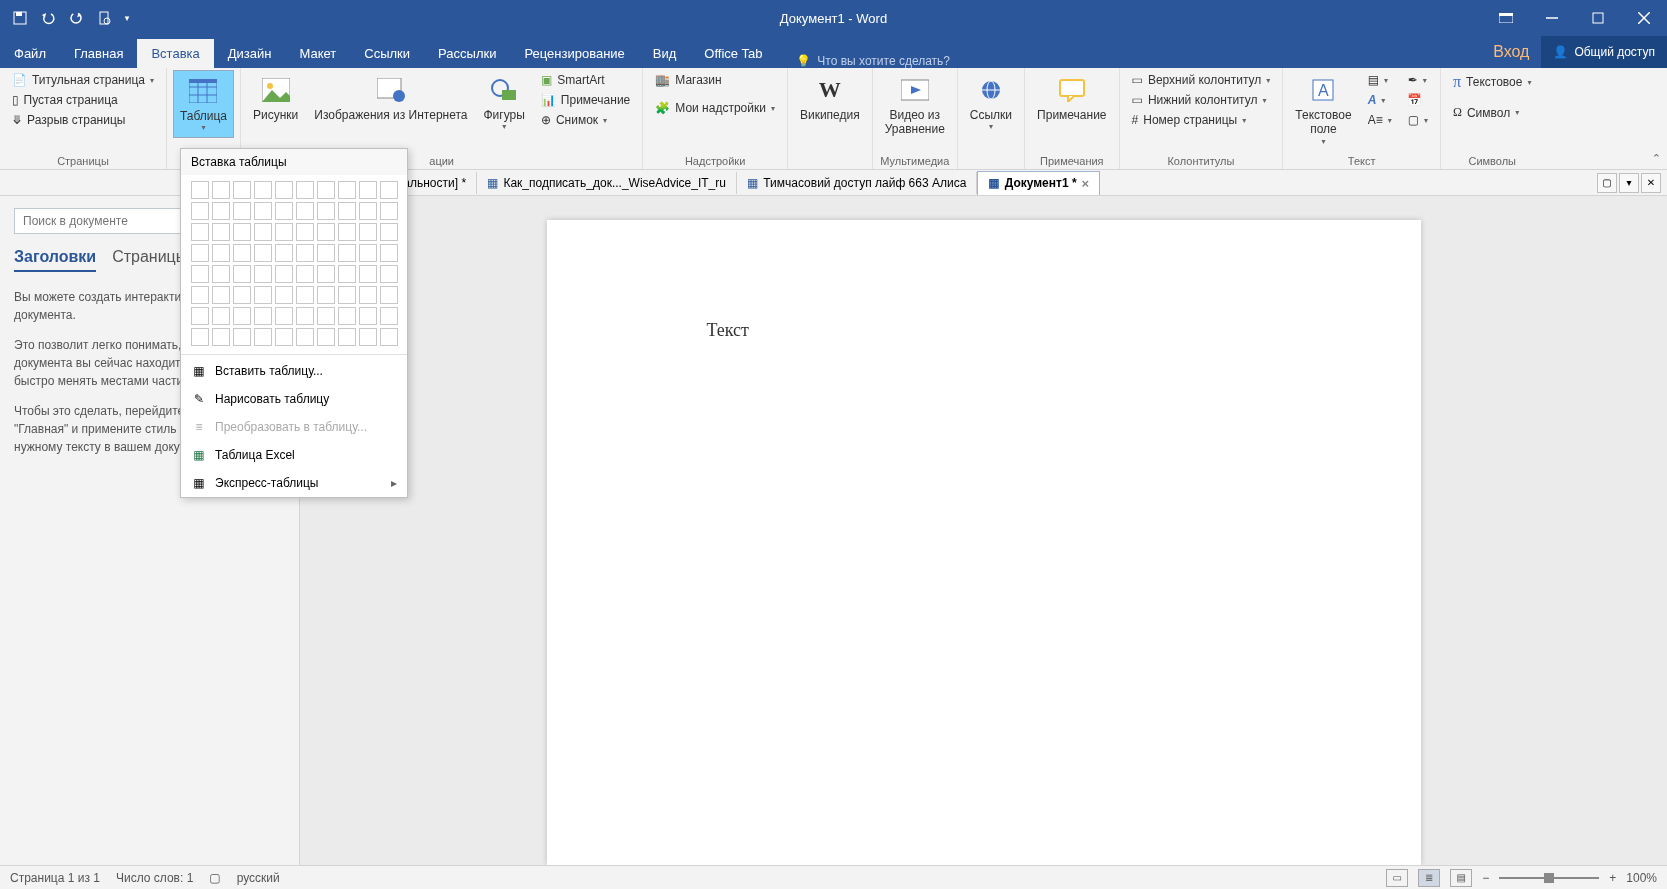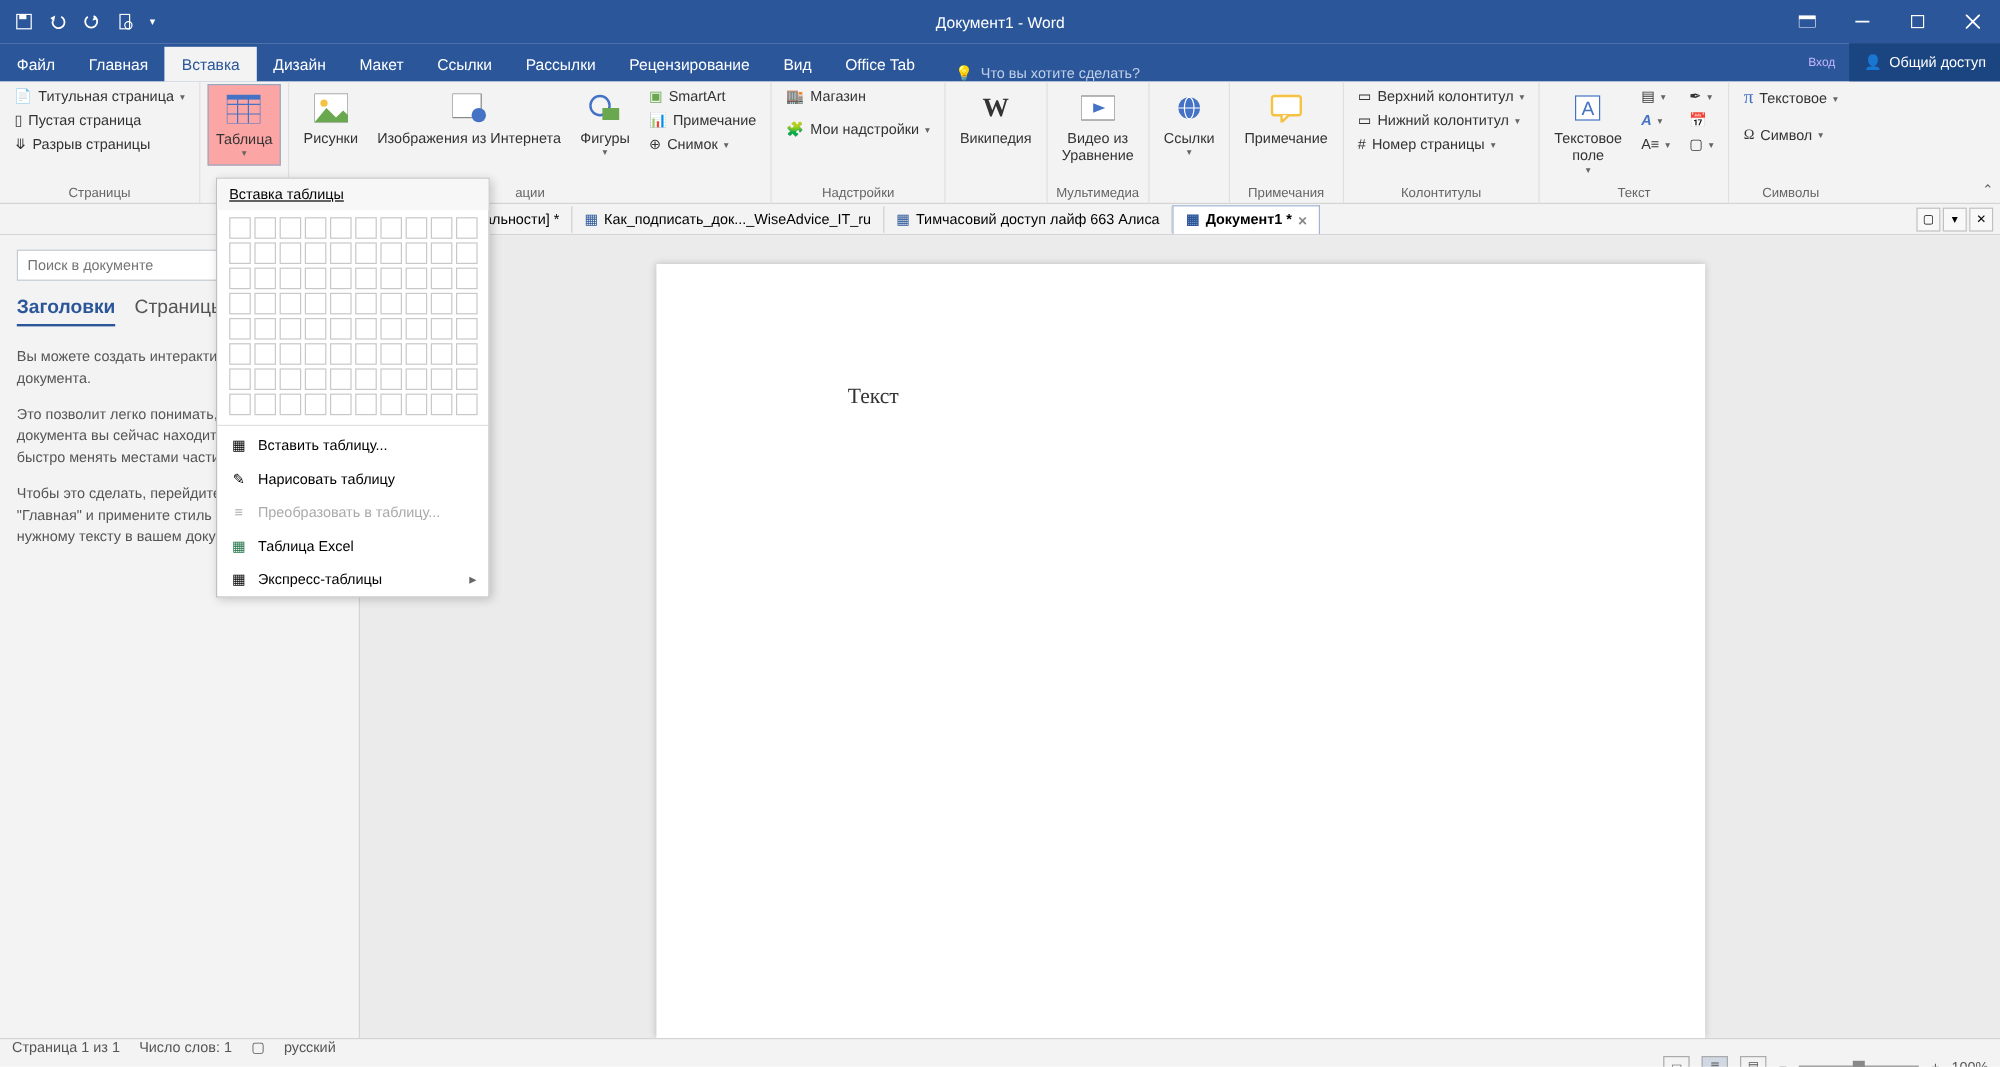--- a/index.html
+++ b/index.html
@@ -12,38 +12,38 @@
 .title-center { position: absolute; left: 50%; transform: translateX(-50%); font-size: 13px; }
 .window-btns { position: absolute; right: 0; display: flex; }
 .win-btn { width: 46px; height: 36px; display: flex; align-items: center; justify-content: center; cursor: pointer; }
 
 
 .tabs { background: #2b579a; height: 32px; display: flex; align-items: flex-end; color: #fff; font-size: 13px; position: relative; }
 .tab { padding: 7px 14px; cursor: pointer; }
 .tab.active { background: #f3f3f3; color: #2b579a; margin-top: 24px; }
 .tell-me { display: flex; align-items: center; gap: 6px; color: #c0d0e8; font-size: 12px; padding: 0 10px; margin-left: 10px; }
 .tabs-right { position: absolute; right: 0; display: flex; align-items: center; height: 100%; }
-.login-txt { color: #c4b5fd; font-size: 10px; padding: 0 12px; }
+.login-txt { color: #fdba74; font-size: 16px; padding: 0 12px; }
 .share-btn { background: #1a4580; padding: 6px 12px; display: flex; align-items: center; gap: 6px; font-size: 12px; height: 100%; }
 
 
 .ribbon { background: #f3f3f3; height: 102px; display: flex; border-bottom: 1px solid #d4d4d4; position: relative; }
 .rgroup { display: flex; flex-direction: column; align-items: center; border-right: 1px solid #e0e0e0; padding: 2px 6px 0; height: 100%; }
 .rgroup-body { flex: 1; display: flex; align-items: flex-start; gap: 4px; }
 .rgroup-label { font-size: 11px; color: #666; padding: 2px 0; }
 .big-btn { display: flex; flex-direction: column; align-items: center; padding: 4px 6px; cursor: pointer; font-size: 12px; color: #333; text-align: center; line-height: 1.2; min-width: 50px; }
-.big-btn.active { background: #fca5a5; border: 1px solid #98a8c0; }
+.big-btn.active { background: #7dd3fc; border: 1px solid #98a8c0; }
 .big-icon { width: 32px; height: 32px; margin-bottom: 2px; display: flex; align-items: center; justify-content: center; }
 .small-item { display: flex; align-items: center; gap: 5px; padding: 3px 6px; font-size: 12px; color: #333; cursor: pointer; white-space: nowrap; }
 .small-stack { display: flex; flex-direction: column; }
 .collapse-btn { position: absolute; right: 6px; bottom: 4px; font-size: 11px; color: #666; cursor: pointer; }
 
 
 .table-dropdown { position: absolute; top: 0; left: 180px; background: #fff; border: 1px solid #c0c0c0; box-shadow: 2px 2px 8px rgba(0,0,0,0.2); z-index: 100; width: 228px; }
-.dd-title { padding: 6px 10px; font-size: 12px; background: #f7f7f7; text-decoration: underline; }
+.dd-title { padding: 6px 10px; font-size: 12px; background: #f7f7f7; }
 .grid-picker { padding: 6px 10px; display: grid; grid-template-columns: repeat(10, 18px); grid-template-rows: repeat(8, 18px); gap: 3px; }
 .grid-cell { border: 1px solid #c8c8c8; background: #fff; cursor: pointer; }
 .dd-sep { border-top: 1px solid #e0e0e0; margin: 2px 0; }
 .dd-item { display: flex; align-items: center; gap: 8px; padding: 6px 10px; font-size: 12px; cursor: pointer; }
 .dd-item.disabled { color: #aaa; cursor: default; }
 .dd-item .chev { margin-left: auto; color: #666; }
 .dd-ic { width: 16px; height: 16px; display: flex; align-items: center; justify-content: center; }
 
 
 .subtabs { background: #f3f3f3; height: 26px; display: flex; align-items: center; border-bottom: 1px solid #d4d4d4; font-size: 12px; position: relative; padding-left: 300px; }
@@ -62,21 +62,21 @@
 .nav-tab { color: #555; cursor: pointer; padding-bottom: 4px; }
 .nav-tab.active { color: #2b579a; border-bottom: 2px solid #2b579a; font-weight: 600; }
 .nav-body { font-size: 12px; color: #555; line-height: 1.5; }
 .nav-body p { margin-bottom: 12px; }
 
 .doc-area { flex: 1; background: #ebebeb; display: flex; justify-content: center; overflow: auto; padding-top: 24px; }
 .page { background: #fff; width: 874px; min-height: 560px; box-shadow: 0 0 6px rgba(0,0,0,0.2); padding: 100px 160px; }
 .page-text { font-family: "Times New Roman", serif; font-size: 18px; color: #333; }
 
 
-.statusbar { position: absolute; bottom: 0; left: 0; right: 0; height: 24px; background: #f3f3f3; border-top: 1px solid #d4d4d4; display: flex; align-items: flex-start; font-size: 12px; color: #555; padding: 0 10px; flex-direction: column; }
+.statusbar { position: absolute; bottom: 0; left: 0; right: 0; height: 24px; background: #f3f3f3; border-top: 1px solid #d4d4d4; display: flex; align-items: center; font-size: 12px; color: #555; padding: 0 10px; }
 .status-left { display: flex; gap: 16px; align-items: center; }
 .status-right { margin-left: auto; display: flex; align-items: center; gap: 10px; }
 .view-btn { width: 22px; height: 18px; border: 1px solid #aaa; cursor: pointer; display: flex; align-items: center; justify-content: center; font-size: 10px; }
 .view-btn.active { background: #d0d8e3; }
 .zoom-slider { width: 100px; height: 2px; background: #888; position: relative; }
 .zoom-thumb { position: absolute; top: -4px; width: 10px; height: 10px; background: #888; left: 45px; }
 
 svg { display: block; }
 .caret { font-size: 8px; color: #666; }
 </style>

